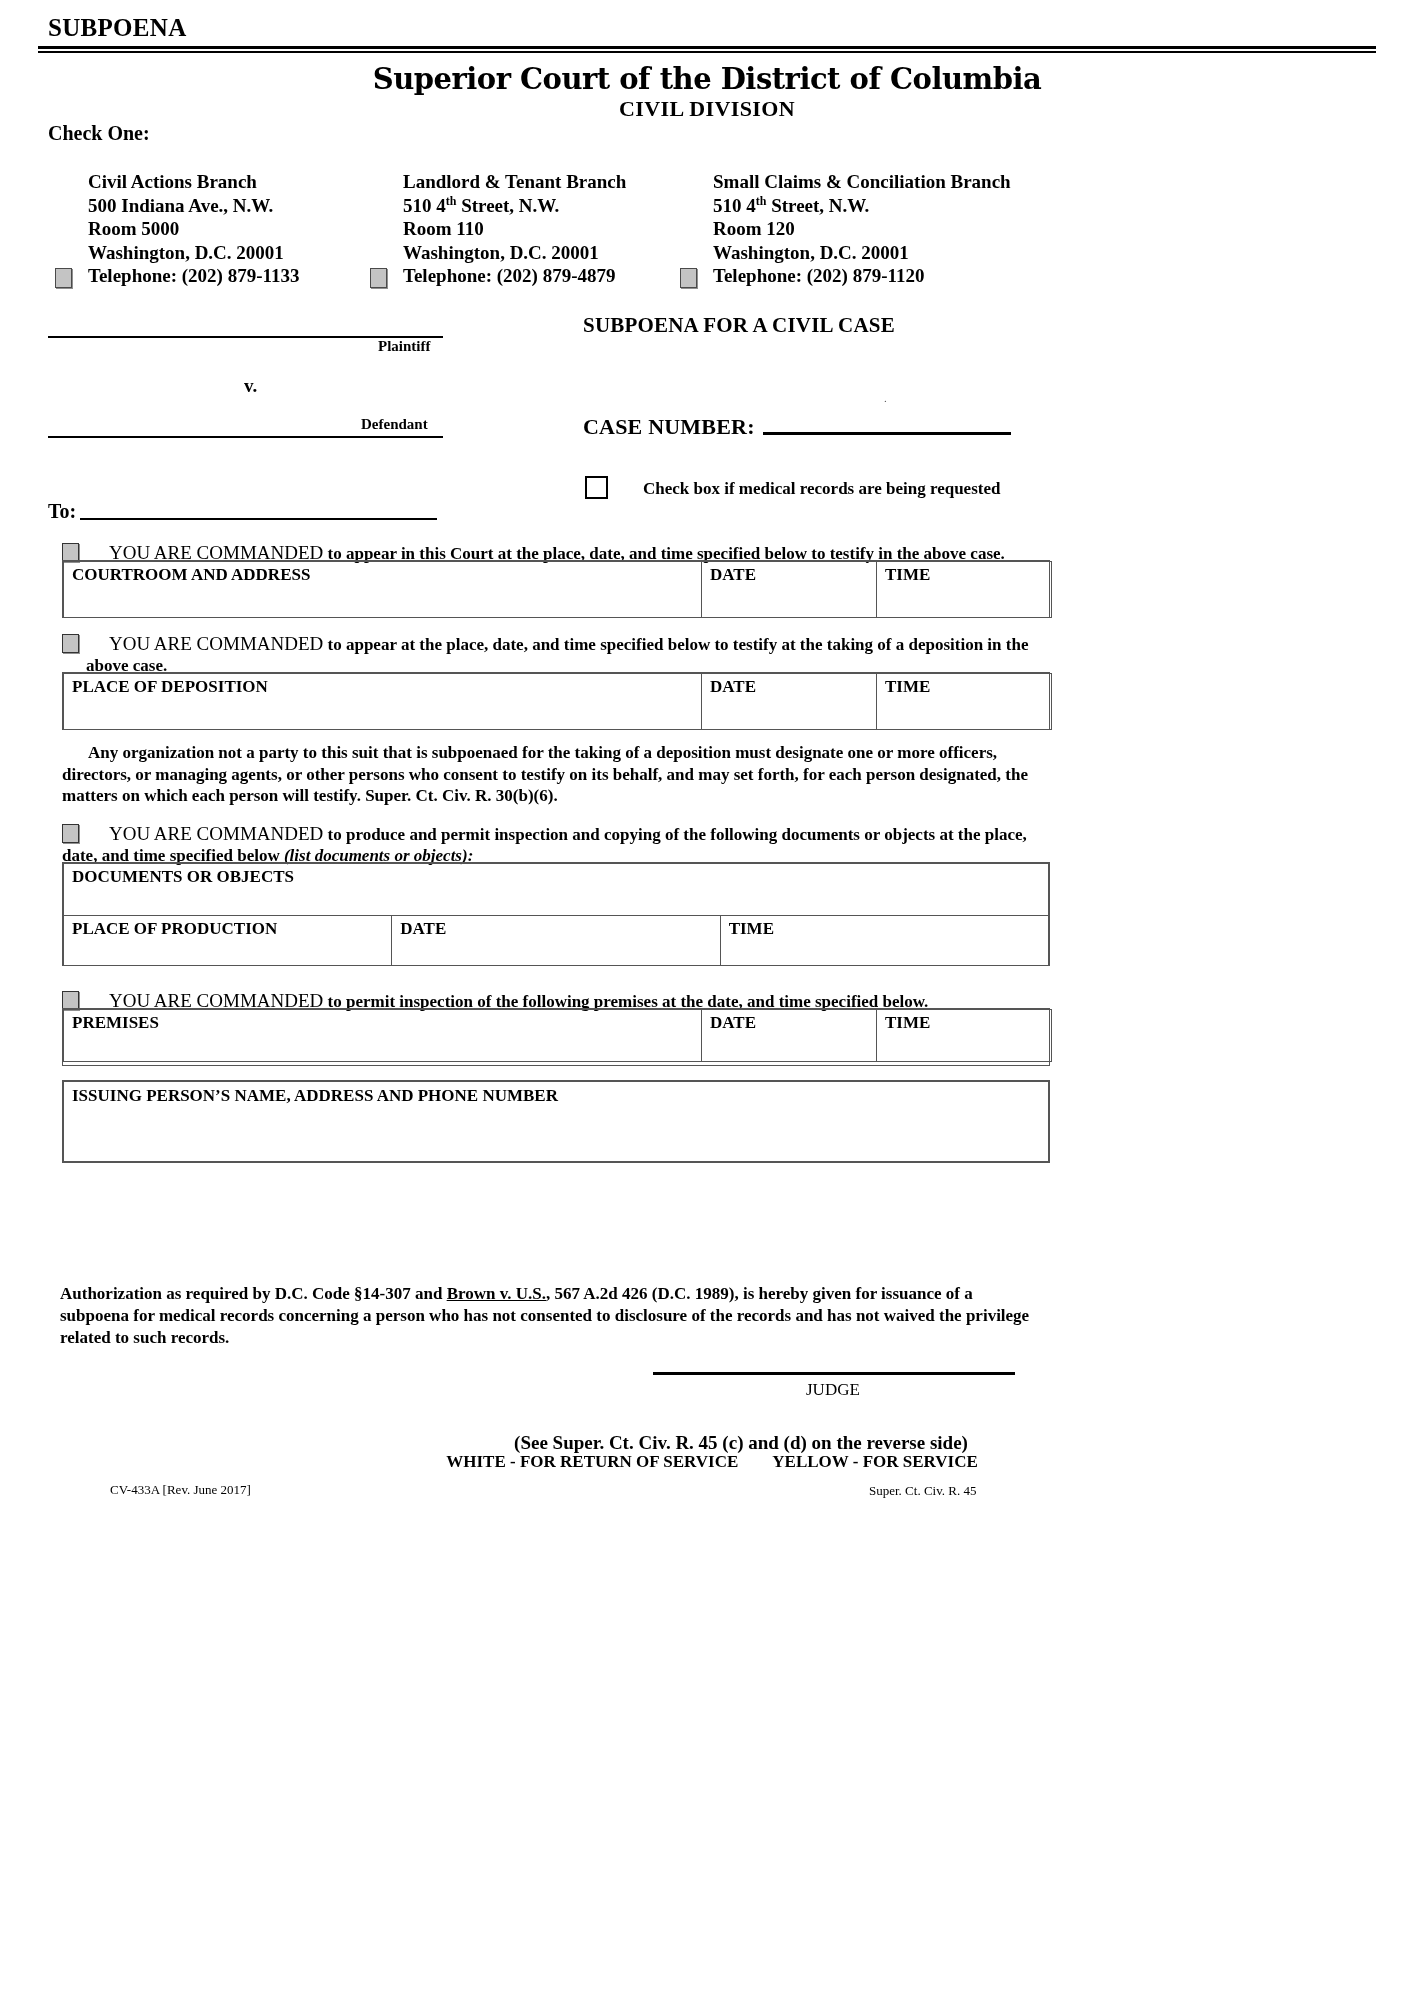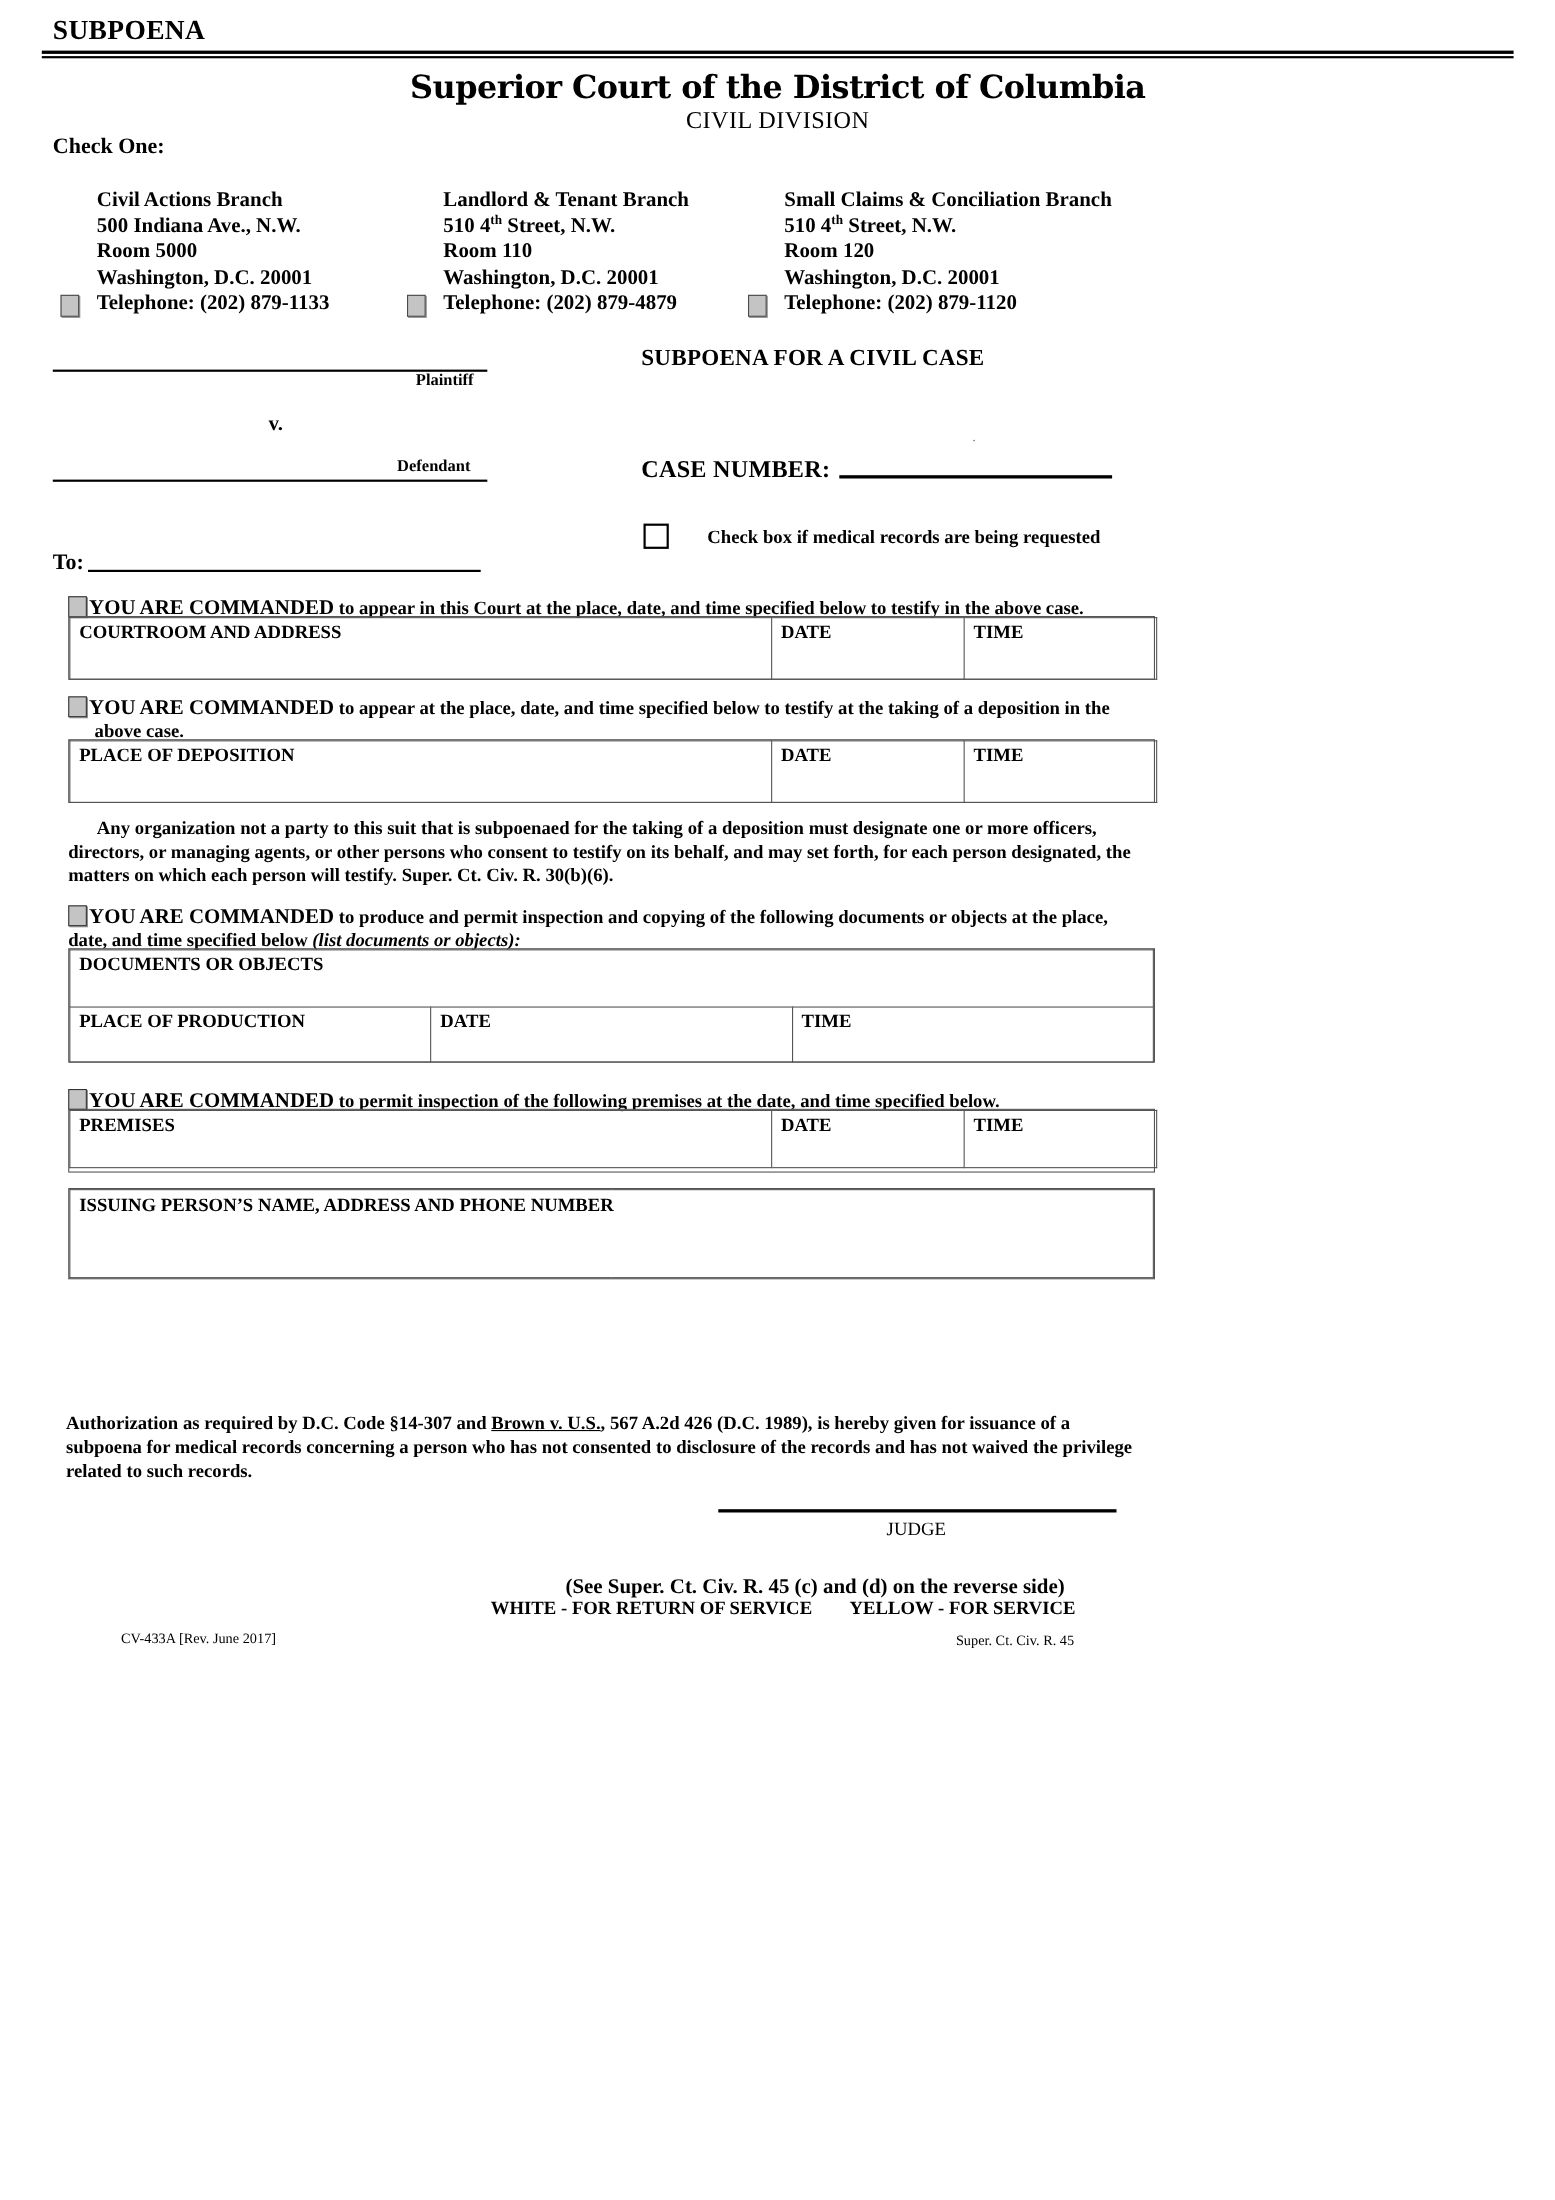--- a/index.html
+++ b/index.html
@@ -61,21 +61,21 @@
     font-weight: bold;
     font-size: 29px;
   }
   .division {
     position: absolute;
     left: 0;
     top: 96px;
     width: 1414px;
     text-align: center;
     font-size: 22px;
-    font-weight: normal;
+    font-weight: bold;
     letter-spacing: 0.4px;
   }
   .check-one {
     position: absolute;
     left: 48px;
     top: 122px;
     font-size: 20px;
     font-weight: bold;
   }
 
@@ -232,21 +232,22 @@
     height: 19px;
     background: #c4c4c4;
     border: 1px solid #333;
     box-shadow: 1px 1px 0 #8f8f8f;
     vertical-align: -3px;
     margin-right: 2px;
     box-sizing: border-box;
   }
   .cmd .strong {
     font-size: 19px;
-    font-weight: bold;
+    font-weight: normal;
+    padding-left: 28px;
   }
   .cmd .ital {
     font-style: italic;
     font-weight: bold;
   }
   .cmd .indent2 { padding-left: 24px; display: block; }
 
   
   .tbl {
     position: absolute;

